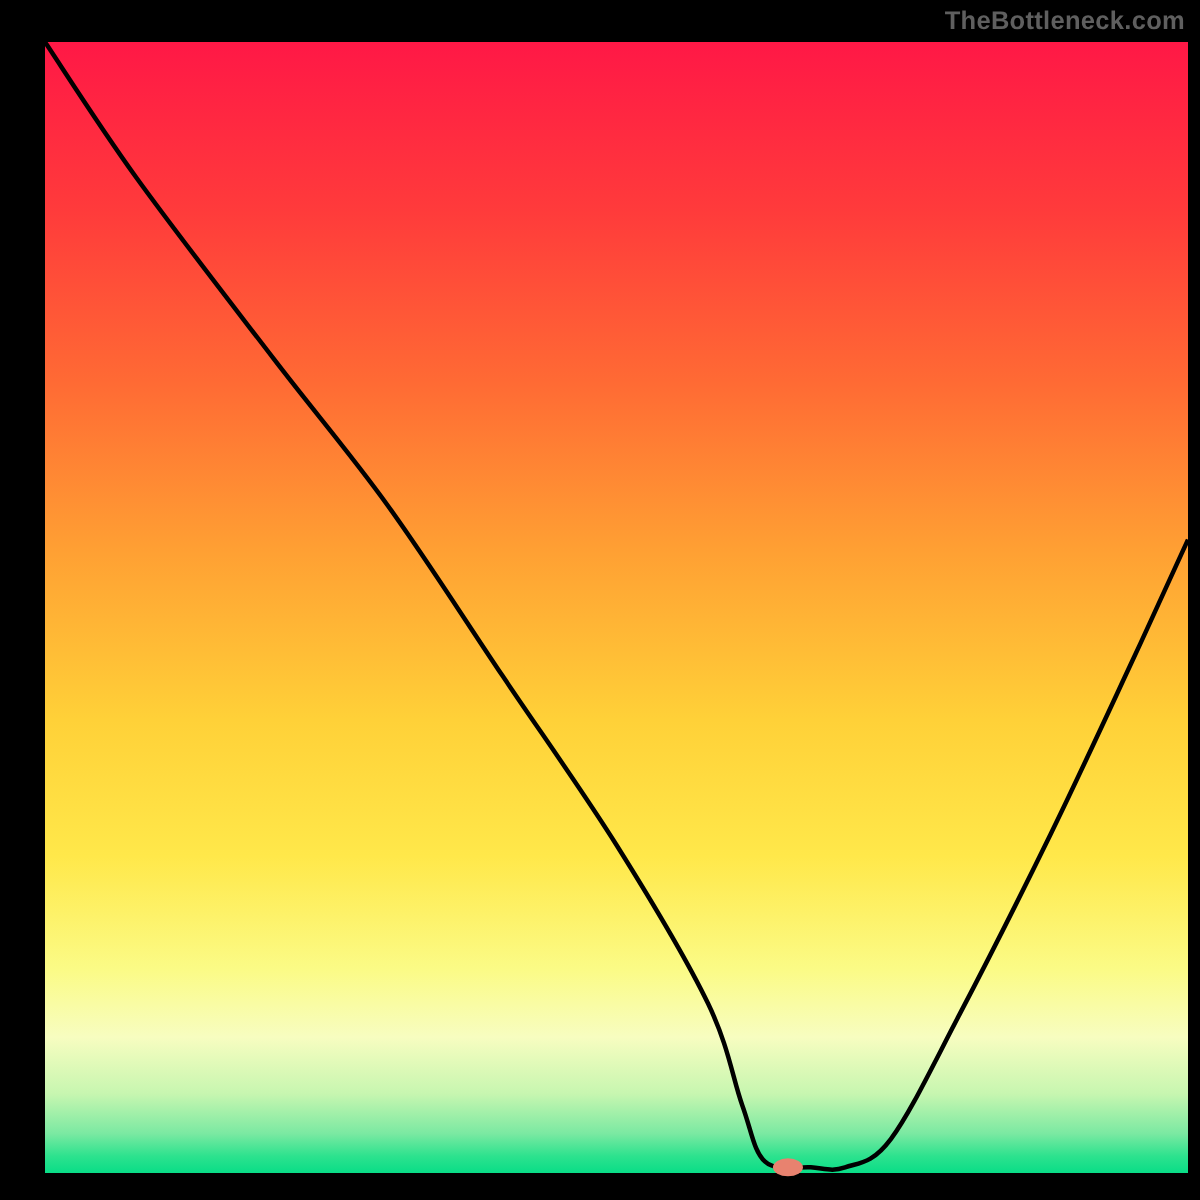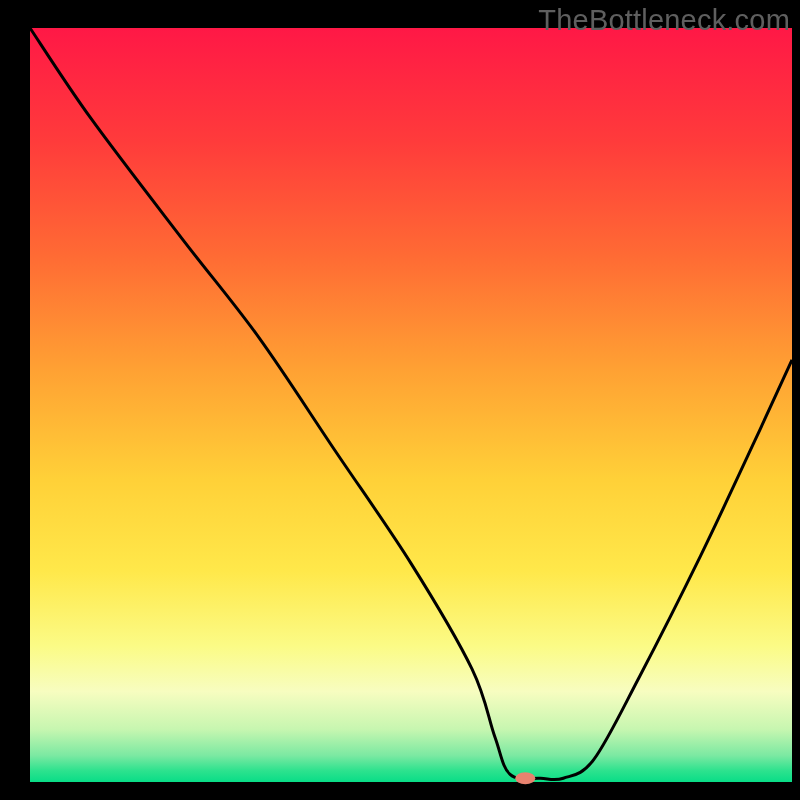--- a/index.html
+++ b/index.html
@@ -14,22 +14,22 @@
   .frame {
     position: relative;
     width: 800px;
     height: 800px;
     background: #000;
   }
   .watermark {
     position: absolute;
     top: 4px;
     right: 10px;
-    font-size: 29px;
-    font-weight: 400;
+    font-size: 17px;
+    font-weight: 700;
     color: #5f5f5f;
     letter-spacing: 0.2px;
     z-index: 10;
   }
   svg {
     position: absolute;
     top: 0;
     left: 0;
   }
 </style>

